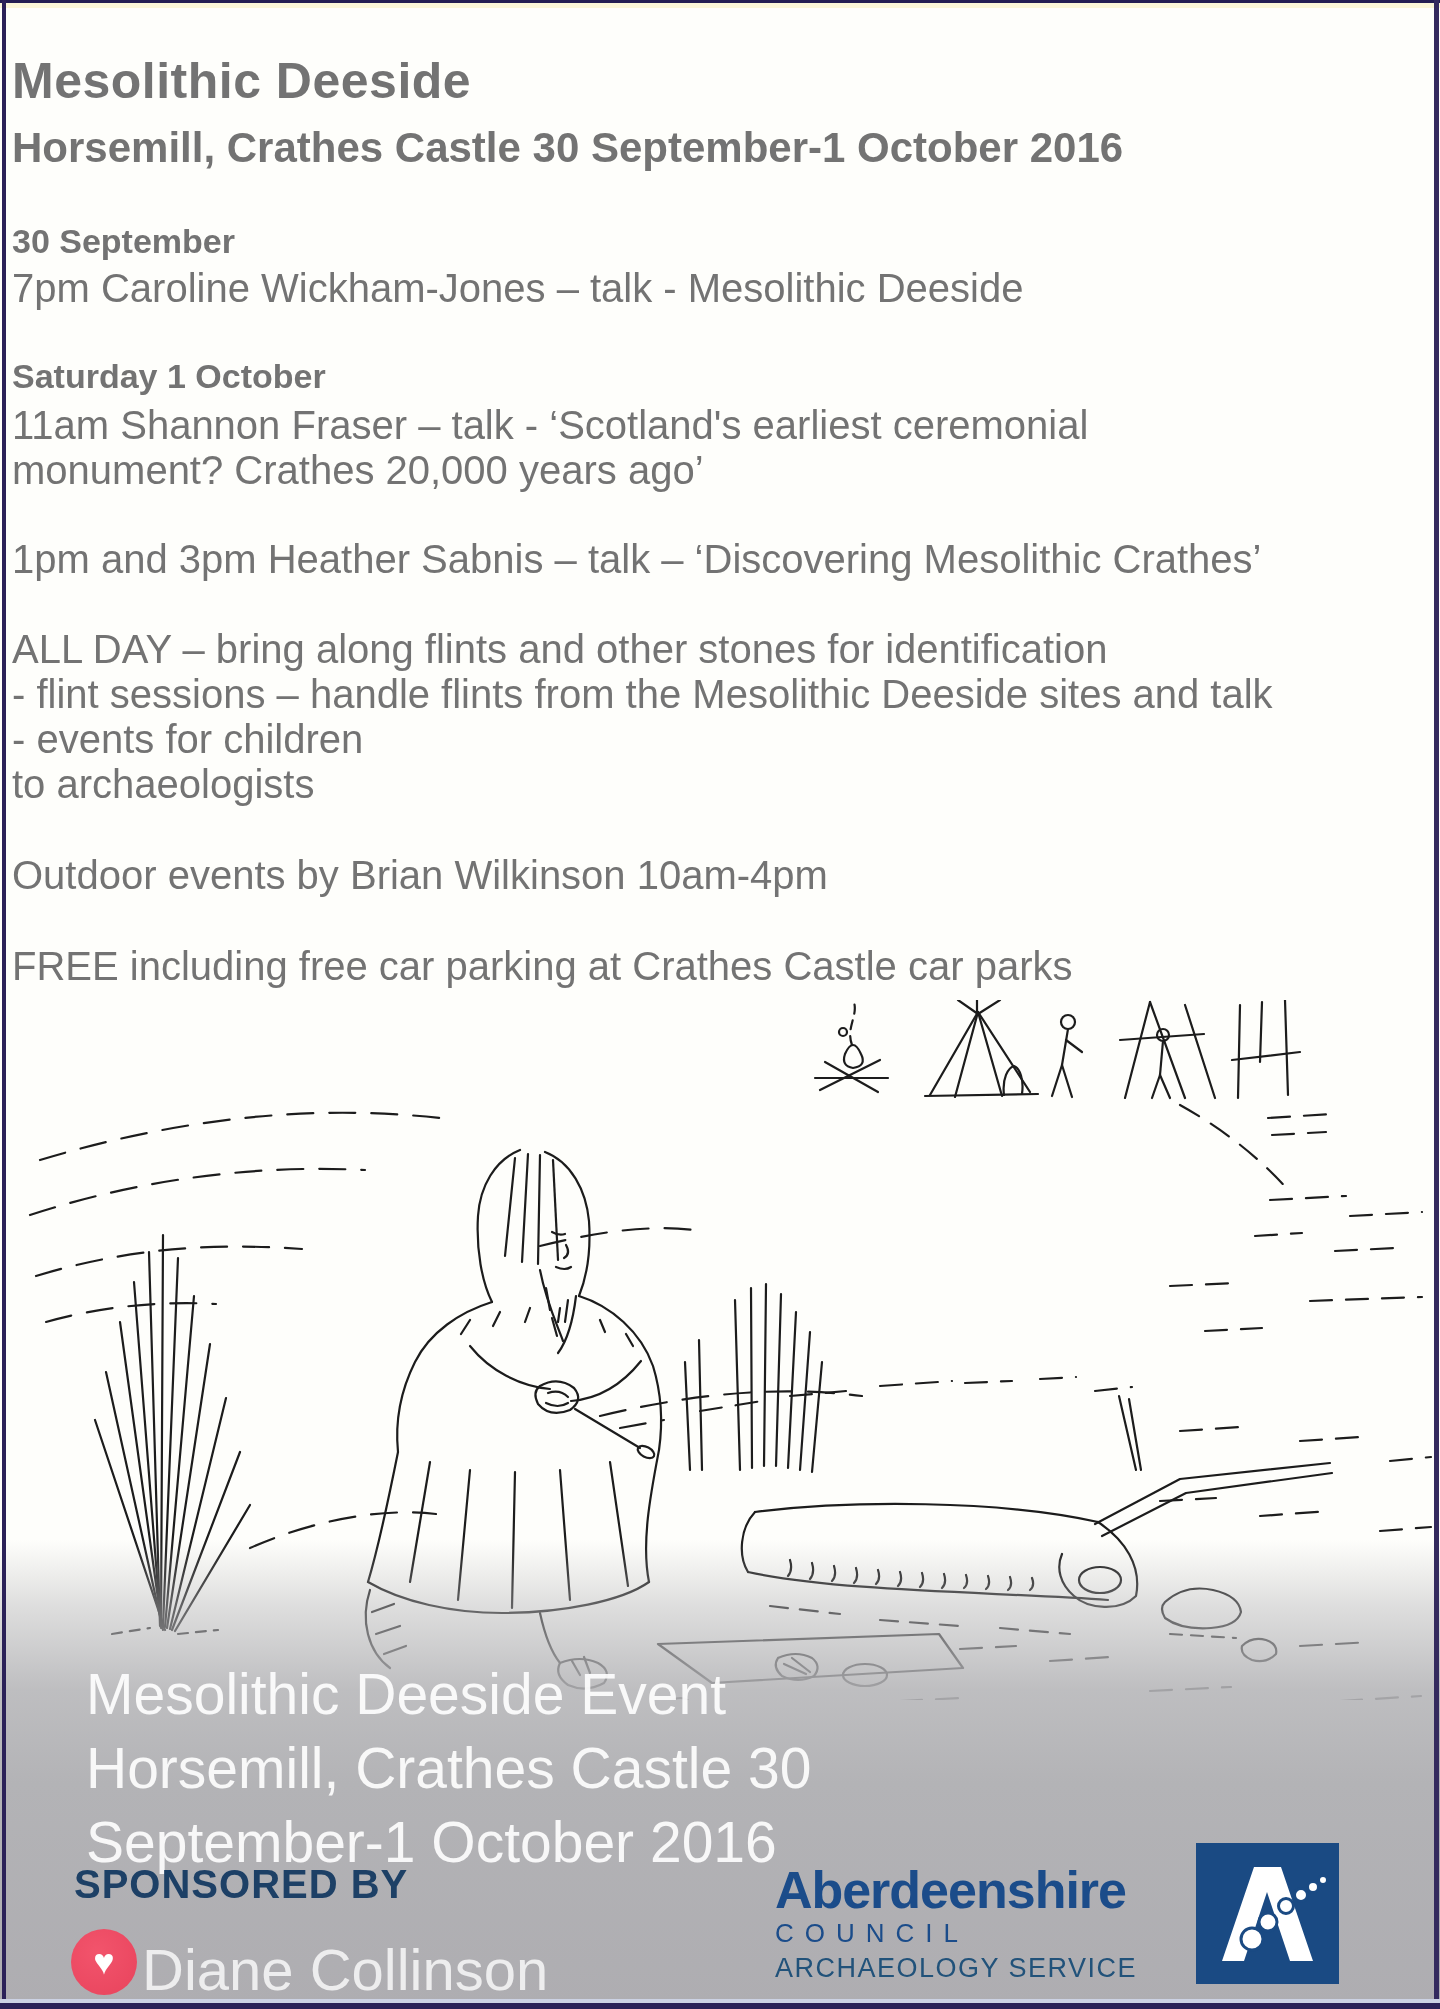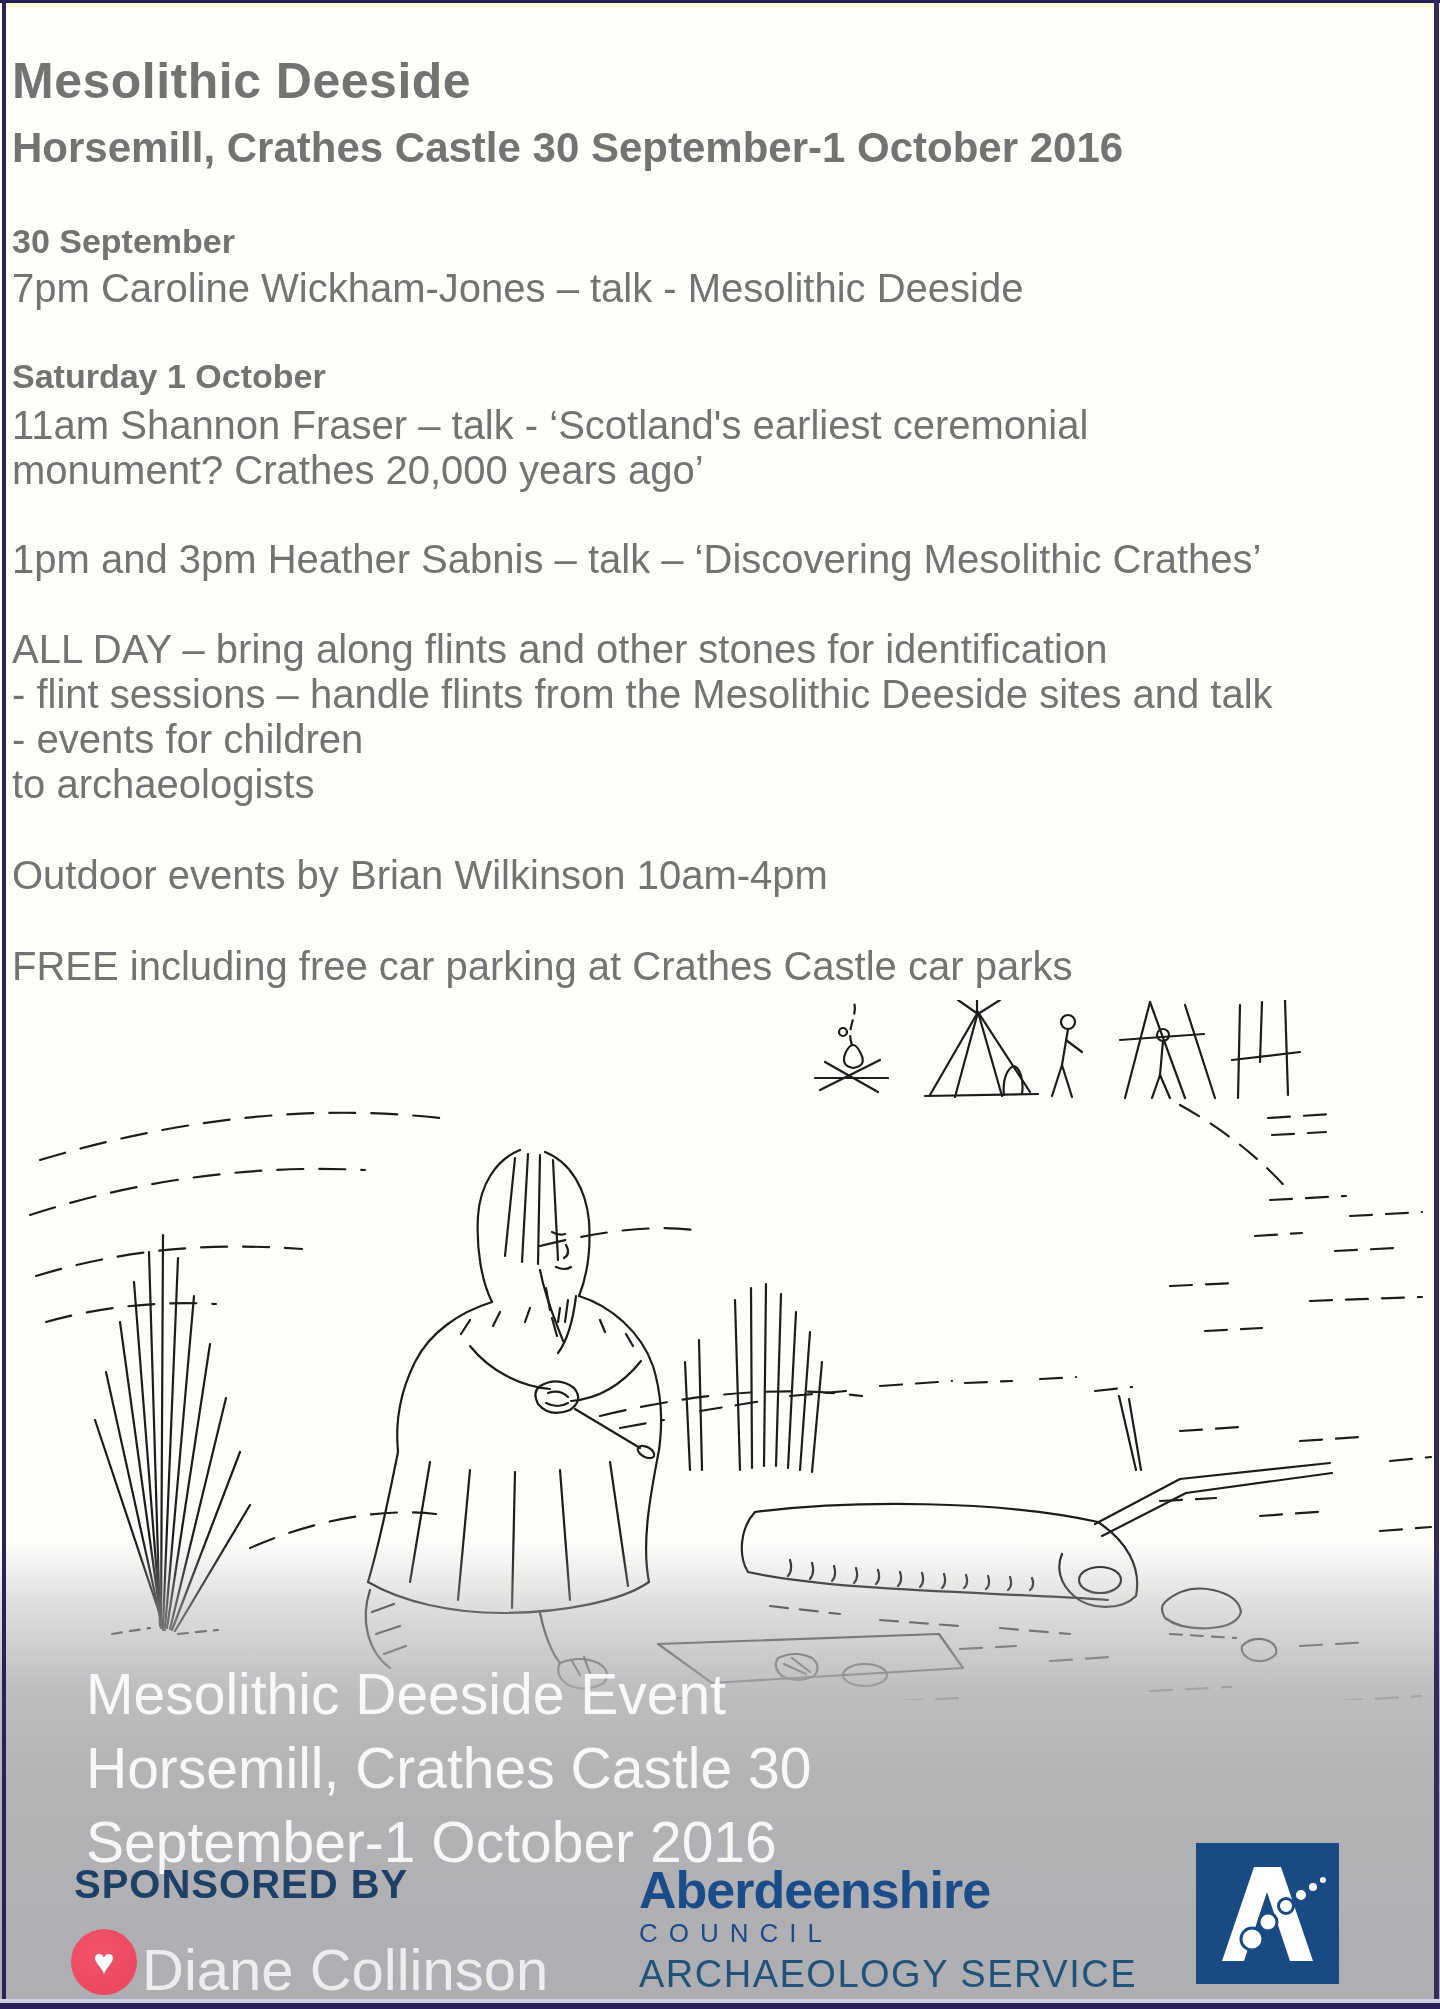--- a/index.html
+++ b/index.html
@@ -39,21 +39,21 @@
       rgba(181,181,184,.88) 32%,
       rgba(179,179,182,1) 52%,
       rgba(174,173,177,1) 100%);}
   .caption{position:absolute;left:86px;top:1657px;z-index:4;
     color:rgba(255,255,255,.9);font-size:57px;line-height:74px;font-weight:400;}
   .sponsored{position:absolute;left:74px;top:1862px;z-index:5;
     color:#1d4066;font-size:40px;font-weight:bold;letter-spacing:1px;}
   .sponsor-block{position:absolute;right:303px;top:1864px;z-index:5;text-align:left;line-height:1;}
   .sponsor-name{color:#1b4c8a;font-size:52px;font-weight:bold;letter-spacing:-1px;}
   .sponsor-council{color:#1b4c8a;font-size:26px;letter-spacing:11px;margin-top:4px;}
-  .sponsor-service{color:#21527a;font-size:38px;letter-spacing:1.5px;margin-top:9px;}
+  .sponsor-service{color:#21527a;font-size:27px;letter-spacing:1.5px;margin-top:9px;}
   .council-logo{position:absolute;left:1196px;top:1843px;width:143px;height:141px;z-index:5;}
   .heart-badge{position:absolute;left:71px;top:1929px;width:66px;height:66px;border-radius:50%;
     background:radial-gradient(circle at 40% 35%,#f2546c,#e8435c);z-index:5;
     display:flex;align-items:center;justify-content:center;
     color:#fff;font-size:36px;line-height:1;cursor:pointer;}
   .liker{position:absolute;left:142px;top:1936px;z-index:5;
     color:rgba(255,255,255,.78);font-size:58px;font-weight:400;cursor:pointer;text-align:right;}
 </style>
 </head>
 <body>

